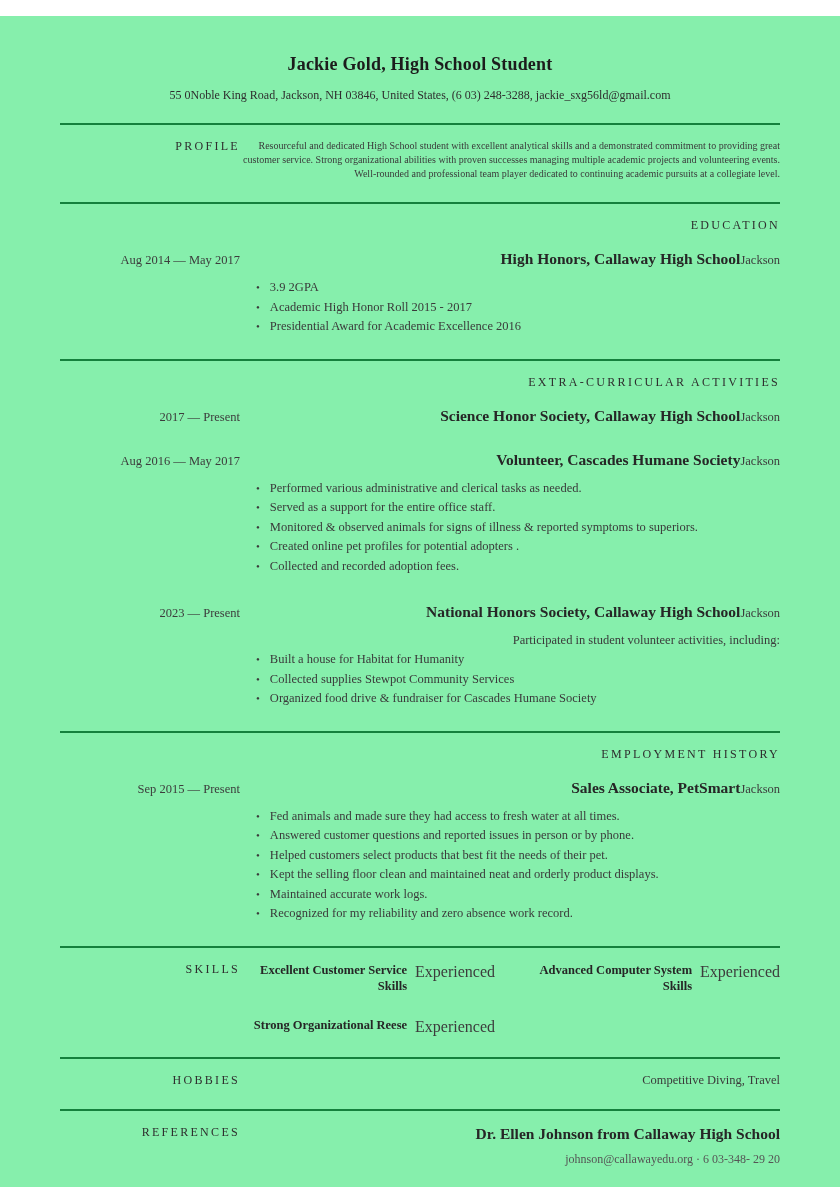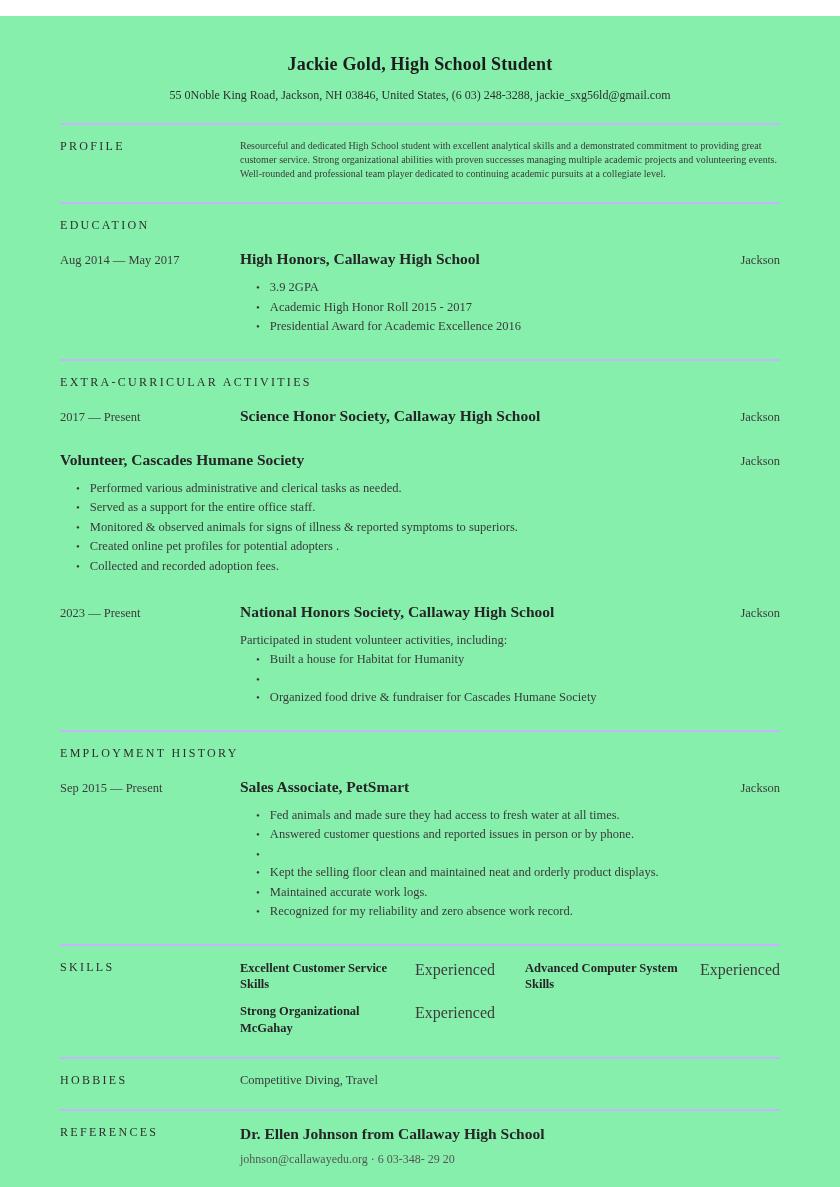--- a/index.html
+++ b/index.html
@@ -20,21 +20,21 @@
   .candidate-name {
     font-size: 18px;
     font-weight: bold;
     color: #1c1c1c;
     margin: 0 0 13px;
     letter-spacing: 0.2px;
   }
   .contact-line { font-size: 12px; color: #2e2e2e; }
 
   
-  .sec { border-top: 2px solid #c4b5fd; padding: 14px 0 21px; }
+  .sec { border-top: 2px solid #15803d; padding: 14px 0 21px; text-align: right; }
   .row { display: flex; }
   .left-col { flex: 0 0 180px; width: 180px; }
   .main-col { flex: 1; min-width: 0; }
   .sec-label {
     font-size: 12px;
     letter-spacing: 2.3px;
     color: #2e2e2e;
     text-transform: uppercase;
   }
   .label-row { margin-bottom: 17px; }
@@ -49,21 +49,21 @@
   .body-text { margin: 0; font-size: 10px; line-height: 1.4; color: #3a3a3a; }
   .intro-line { margin: 11px 0 0; font-size: 12.5px; line-height: 1.3; }
 
   ul.bullets { list-style: none; margin: 11px 0 0; padding: 0 0 0 16px; }
   ul.bullets.tight { margin-top: 3px; }
   ul.bullets li { display: flex; gap: 10px; font-size: 12.5px; line-height: 1.32; margin-bottom: 3px; }
   ul.bullets .dot { flex: 0 0 auto; font-size: 11px; padding-top: 1px; color: #3a3a3a; }
 
   
   .skills-grid { display: grid; grid-template-columns: 1fr 1fr; column-gap: 30px; }
-  .skill-col { display: flex; flex-direction: column; gap: 11px; }
+  .skill-col { display: flex; flex-direction: column; gap: 23px; }
   .skill-item { display: flex; align-items: flex-start; }
   .skill-name { flex: 1; font-size: 12.5px; font-weight: bold; color: #262626; line-height: 1.3; padding-right: 8px; }
   .skill-level { flex: 0 0 64px; font-size: 16px; color: #3c3c3c; padding-top: 1px; }
 
   
   .hobbies-text { font-size: 12.5px; color: #3a3a3a; }
 
   
   .ref-entry + .ref-entry { margin-top: 24px; }
   .ref-name { font-size: 15.5px; font-weight: bold; color: #262626; }
@@ -126,20 +126,21 @@
       <div class="left-col entry-date">2017 — Present</div>
       <div class="main-col">
         <div class="entry-head">
           <div class="entry-title">Science Honor Society, Callaway High School</div>
           <div class="entry-loc">Jackson</div>
         </div>
       </div>
     </div>
 
     <div class="entry row">
+      <div class="left-col entry-date">Aug 2016 — May 2017</div>
       <div class="main-col">
         <div class="entry-head">
           <div class="entry-title">Volunteer, Cascades Humane Society</div>
           <div class="entry-loc">Jackson</div>
         </div>
         <ul class="bullets">
           <li>
               <span class="dot">•</span>
               <span>Performed various administrative and clerical tasks as needed.</span>
             </li>
@@ -171,20 +172,21 @@
           <div class="entry-loc">Jackson</div>
         </div>
         <p class="intro-line">Participated in student volunteer activities, including:</p>
         <ul class="bullets tight">
           <li>
               <span class="dot">•</span>
               <span>Built a house for Habitat for Humanity</span>
             </li>
           <li>
               <span class="dot">•</span>
+              <span>Collected supplies Stewpot Community Services</span>
             </li>
           <li>
               <span class="dot">•</span>
               <span>Organized food drive &amp; fundraiser for Cascades Humane Society</span>
             </li>
         </ul>
       </div>
     </div>
   </div>
 
@@ -203,20 +205,21 @@
           <li>
               <span class="dot">•</span>
               <span>Fed animals and made sure they had access to fresh water at all times.</span>
             </li>
           <li>
               <span class="dot">•</span>
               <span>Answered customer questions and reported issues in person or by phone.</span>
             </li>
           <li>
               <span class="dot">•</span>
+              <span>Helped customers select products that best fit the needs of their pet.</span>
             </li>
           <li>
               <span class="dot">•</span>
               <span>Kept the selling floor clean and maintained neat and orderly product displays.</span>
             </li>
           <li>
               <span class="dot">•</span>
               <span>Maintained accurate work logs.</span>
             </li>
           <li>
@@ -233,21 +236,21 @@
       <div class="sec-label">SKILLS</div>
     </div>
     <div class="main-col">
       <div class="skills-grid">
         <div class="skill-col">
           <div class="skill-item">
             <div class="skill-name">Excellent Customer Service Skills</div>
             <div class="skill-level">Experienced</div>
           </div>
           <div class="skill-item">
-            <div class="skill-name">Strong Organizational McGahay</div>
+            <div class="skill-name">Strong Organizational Reese</div>
             <div class="skill-level">Experienced</div>
           </div>
         </div>
         <div class="skill-col">
           <div class="skill-item">
             <div class="skill-name">Advanced Computer System Skills</div>
             <div class="skill-level">Experienced</div>
           </div>
         </div>
       </div>

